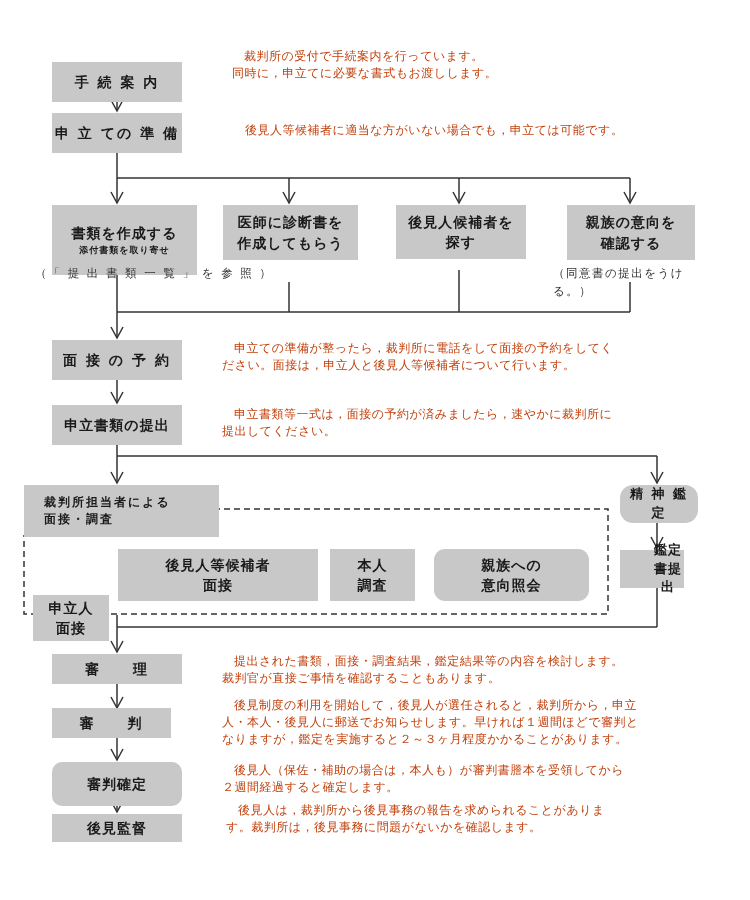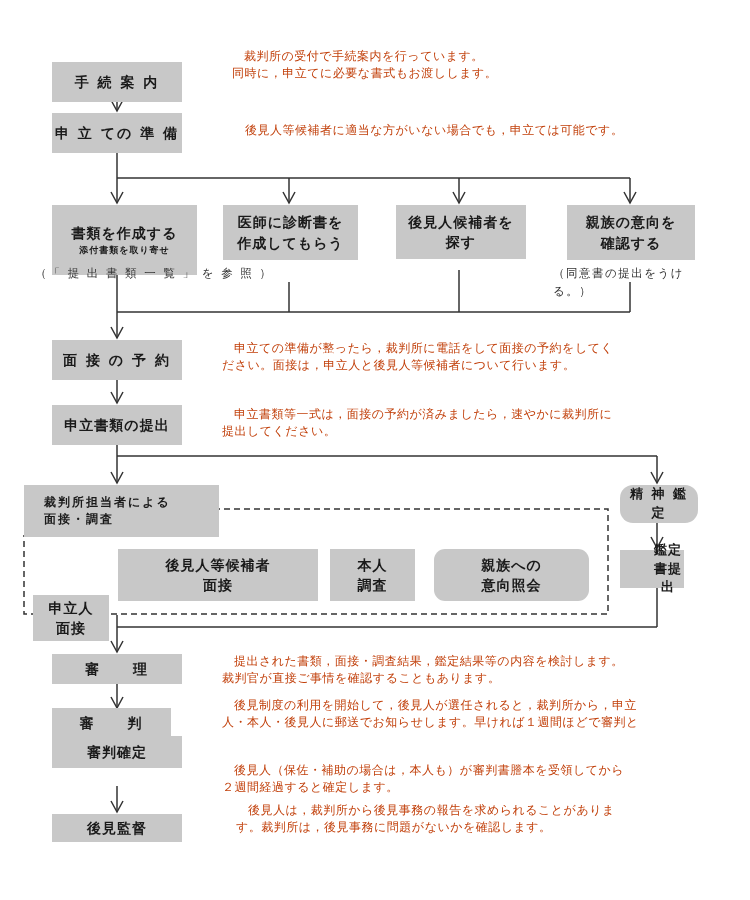--- a/index.html
+++ b/index.html
@@ -175,29 +175,30 @@
   <div style="padding-left:12px">提出された書類，面接・調査結果，鑑定結果等の内容を検討します。</div>
   <div>裁判官が直接ご事情を確認することもあります。</div>
 </div>
 
 <div class="box" style="left:52px;top:708px;width:119px;height:30px;">
     <span>審　　判</span>
   </div>
 <div class="desc" style="left:222px;top:697px;">
   <div style="padding-left:12px">後見制度の利用を開始して，後見人が選任されると，裁判所から，申立</div>
   <div>人・本人・後見人に郵送でお知らせします。早ければ１週間ほどで審判と</div>
-</div>
-
-<div class="box" style="left:52px;top:736px;width:130px;height:32px;letter-spacing:1px;">
+  <div>なりますが，鑑定を実施すると２～３ヶ月程度かかることがあります。</div>
+</div>
+
+<div class="box" style="left:52px;top:762px;width:130px;height:44px;letter-spacing:1px;border-radius:10px;">
     <span>審判確定</span>
   </div>
 <div class="desc" style="left:222px;top:762px;">
   <div style="padding-left:12px">後見人（保佐・補助の場合は，本人も）が審判書謄本を受領してから</div>
   <div>２週間経過すると確定します。</div>
 </div>
 
 <div class="box" style="left:52px;top:814px;width:130px;height:28px;letter-spacing:1px;">
     <span>後見監督</span>
   </div>
-<div class="desc" style="left:236px;top:802px;">
+<div class="desc" style="left:226px;top:802px;">
   <div style="padding-left:12px">後見人は，裁判所から後見事務の報告を求められることがありま</div>
   <div>す。裁判所は，後見事務に問題がないかを確認します。</div>
 </div>
 
 </body></html>

